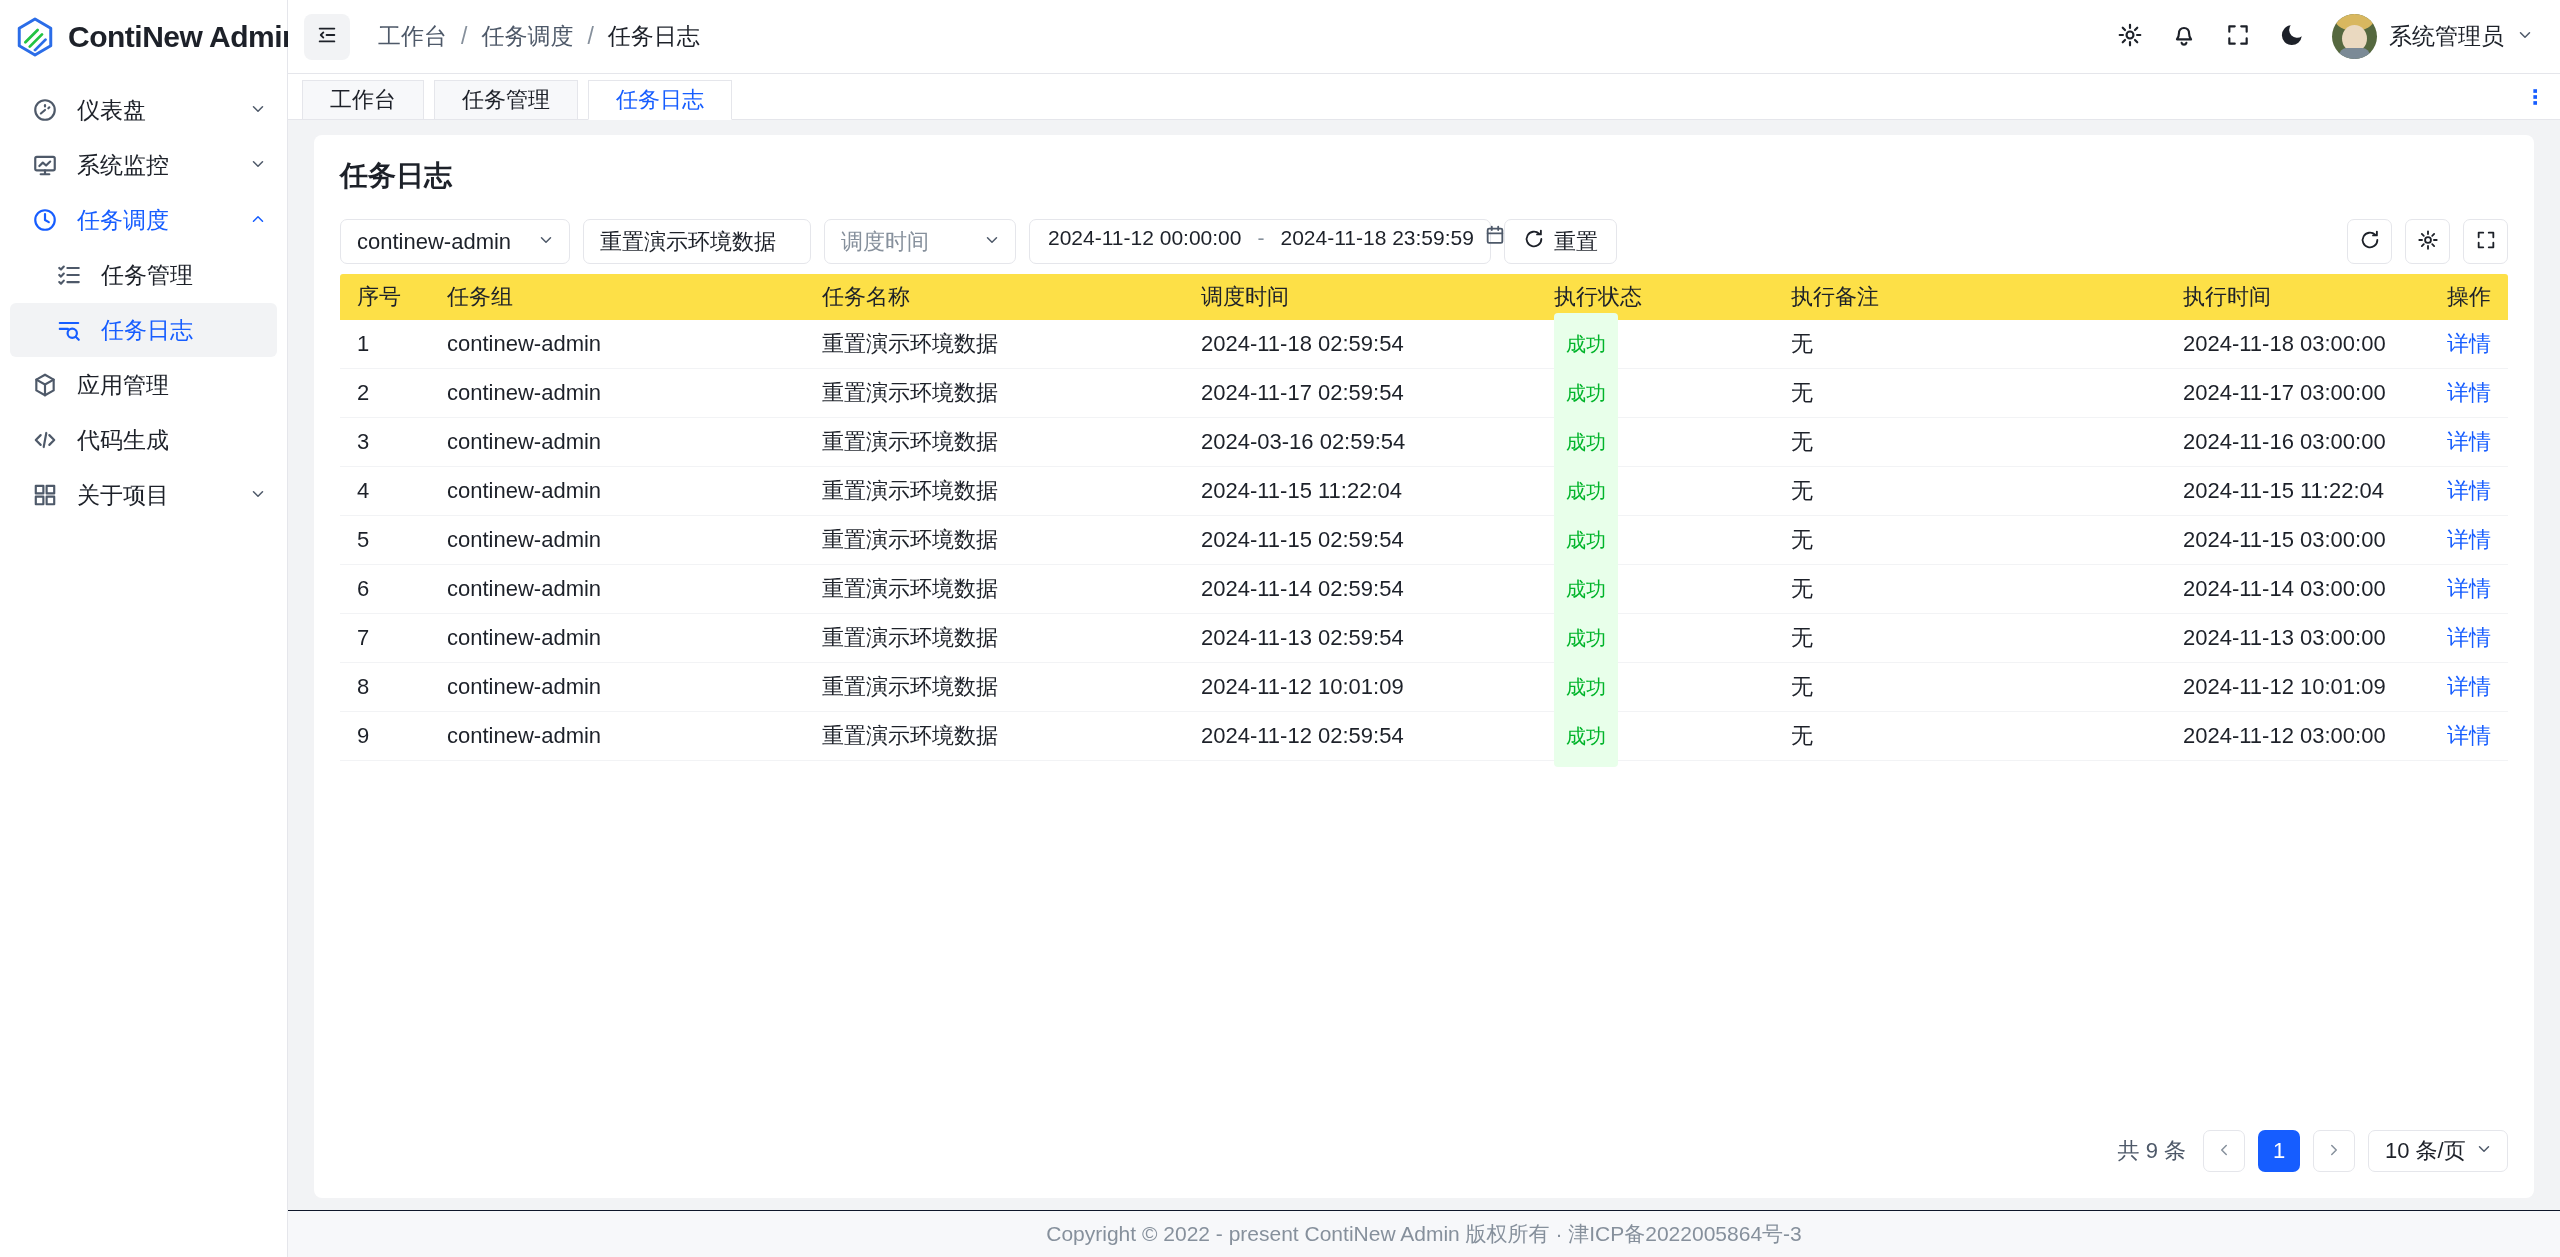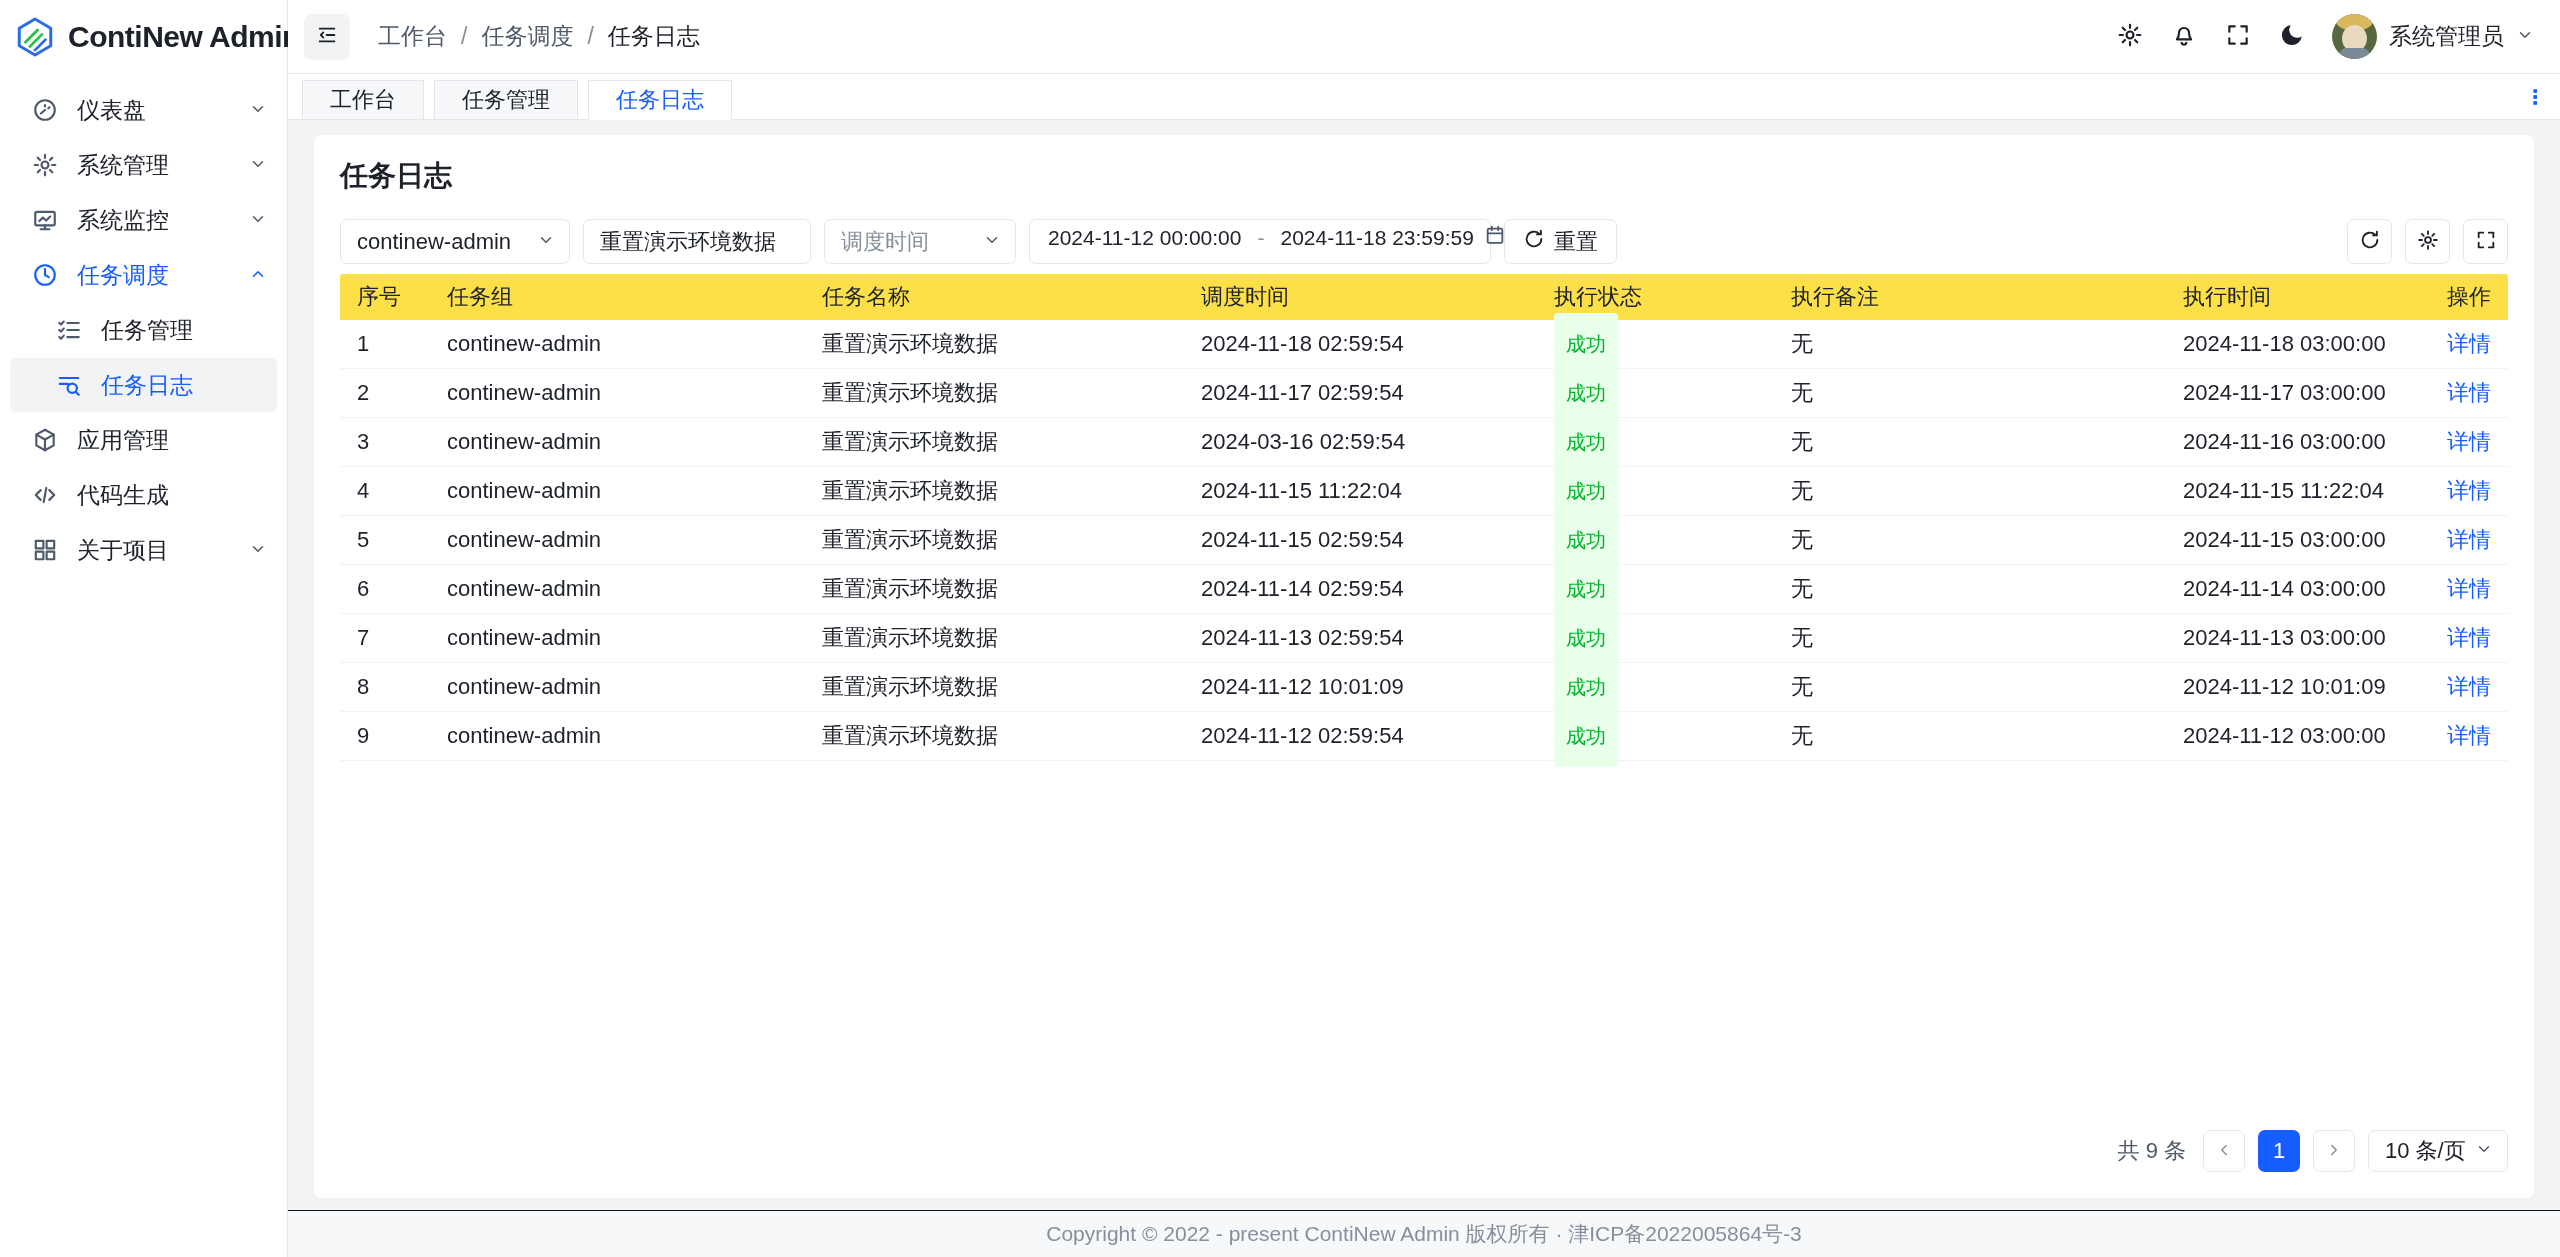--- a/index.html
+++ b/index.html
@@ -126,32 +126,20 @@
               <path d="M12 7.5v1.2"></path>
               <path d="M16 9.5l-.9.9"></path>
             </svg>
         </span>
         <span class="lbl">仪表盘</span>
         <span class="chev"><svg class="ic xs" viewBox="0 0 24 24">
               <polyline points="6 9 12 15 18 9"></polyline>
             </svg></span>
       </div>
 
-      <div class="mi">
-        <span class="micon">
-          <svg class="ic" viewBox="0 0 24 24">
-              <circle cx="12" cy="12" r="3.2"></circle>
-              <path d="M12 2.5v3M12 18.5v3M2.5 12h3M18.5 12h3M5.3 5.3l2.1 2.1M16.6 16.6l2.1 2.1M18.7 5.3l-2.1 2.1M7.4 16.6l-2.1 2.1"></path>
-            </svg>
-        </span>
-        <span class="lbl">系统管理</span>
-        <span class="chev"><svg class="ic xs" viewBox="0 0 24 24">
-              <polyline points="6 9 12 15 18 9"></polyline>
-            </svg></span>
-      </div>
 
       <div class="mi">
         <span class="micon">
           <svg class="ic" viewBox="0 0 24 24">
               <rect x="3" y="4.5" width="18" height="12.5" rx="1.5"></rect>
               <polyline points="6.8 13 10 9.8 13 12.5 16.8 8.8"></polyline>
               <path d="M12 17v3.5M8 20.5h8"></path>
             </svg>
         </span>
         <span class="lbl">系统监控</span>

